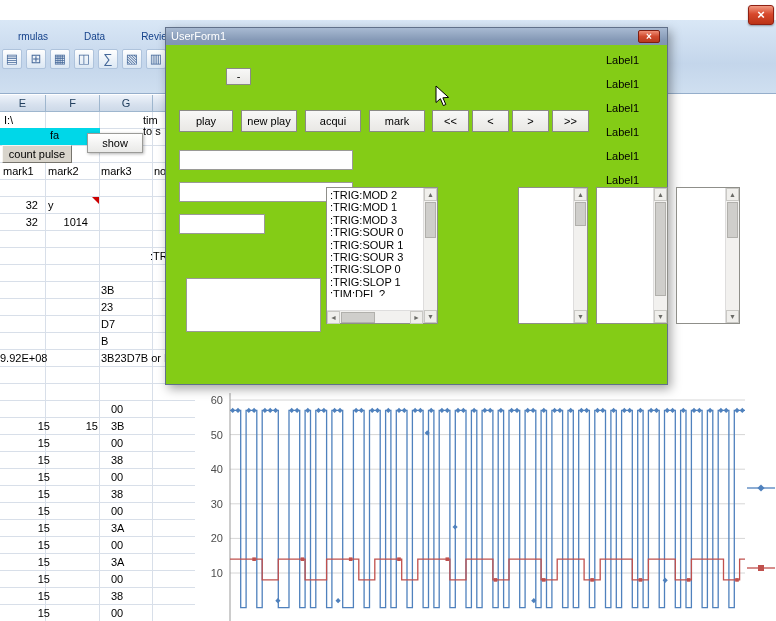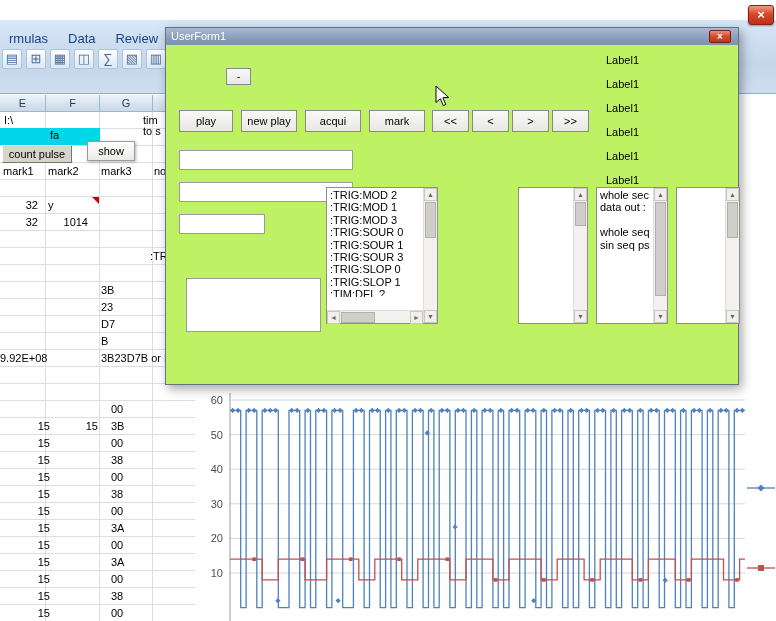--- a/index.html
+++ b/index.html
@@ -9,21 +9,21 @@
 
 
 .titlebar{position:absolute;left:0;top:0;width:776px;height:20px;
   background:linear-gradient(#e3effb,#bfd5ec);border-bottom:1px solid #a9c0d9;z-index:1}
 .title-text{position:absolute;left:185px;top:3px;font-size:12px;color:#8d99a7}
 .excel-close{position:absolute;right:2px;top:5px;width:26px;height:20px;z-index:30;
   background:linear-gradient(#f29a82,#d7482c 45%,#bb3316);border:1px solid #8e2013;border-radius:3px;
   color:#fff;font-size:13px;font-weight:bold;text-align:center;line-height:18px;box-shadow:0 1px 2px rgba(0,0,0,.35)}
 .ribbon{position:absolute;left:0;top:20px;width:776px;height:74px;z-index:1;
   background:linear-gradient(#d9e7f6,#c4d6eb 60%,#cfdff0);border-bottom:1px solid #95aecb}
-.tabs{position:absolute;left:5px;top:8px;display:flex;gap:12px;font-size:13px;color:#15428b}
+.tabs{position:absolute;left:14px;top:8px;display:flex;gap:28px;font-size:10px;color:#15428b}
 .tab{padding:3px 4px;cursor:default}
 .toolbar{position:absolute;left:2px;top:29px;display:flex;gap:4px}
 .tbicon{width:20px;height:20px;border:1px solid #aec3dc;border-radius:2px;
   background:linear-gradient(#fefefe,#dce8f4);color:#46699a;font-size:13px;text-align:center;line-height:18px}
 
 
 #colheaders{position:absolute;left:0;top:95px;height:17px;width:195px;display:flex;z-index:2}
 .colheader{height:17px;background:linear-gradient(#eef3fa,#d7e1ee 60%,#cdd9e8);
   border-right:1px solid #9eb6ce;border-bottom:1px solid #9eb6ce;
   font-size:11px;color:#23405f;text-align:center;line-height:16px}
@@ -31,35 +31,35 @@
   background:repeating-linear-gradient(to bottom,#fff 0 16px,#d8dfe9 16px 17px)}
 .vline{position:absolute;top:112px;width:1px;height:509px;background:#d8dfe9;z-index:2}
 .cell{position:absolute;font-size:11px;line-height:15px;color:#000;white-space:pre;z-index:3}
 .fa-cell{position:absolute;left:0;top:128px;width:100px;height:17px;z-index:3}
 .fa-cell span{position:absolute;left:50px;top:1px;font-size:11px}
 .red-tri{position:absolute;left:92px;top:197px;width:0;height:0;z-index:3;
   border-left:7px solid transparent;border-top:7px solid #cc0000}
 .btn-countpulse{position:absolute;left:2px;top:145px;width:70px;height:18px;z-index:3;
   background:#d8d4cb;border:1px solid;border-color:#f6f5f2 #77756e #77756e #f6f5f2;
   font-size:11px;text-align:center;line-height:16px}
-.btn-show{position:absolute;left:87px;top:141px;width:48px;height:20px;z-index:4;
+.btn-show{position:absolute;left:87px;top:133px;width:56px;height:20px;z-index:4;
   background:linear-gradient(#ffffff,#e9e9e7);border:1px solid #9b9b98;
   font-size:11px;text-align:center;line-height:18px;box-shadow:1px 1px 3px rgba(0,0,0,.3)}
 .brow{position:absolute;left:10px;width:195px;height:17px;font-size:11px;line-height:16px;z-index:3}
 .bcell{position:absolute;top:0}
 .be{left:0;width:40px;text-align:right}
 .bf{left:45px;width:43px;text-align:right}
 .bg{left:101px}
 
 
 #chart-svg{position:absolute;left:195px;top:385px;z-index:5;background:#fff}
 
 
-.userform{position:absolute;left:165px;top:27px;width:574px;height:358px;z-index:10;
-  background:#bef264;border:1px solid #61718a;box-shadow:3px 4px 10px rgba(0,0,0,.35)}
+.userform{position:absolute;left:165px;top:27px;width:503px;height:358px;z-index:10;
+  background:#84cc16;border:1px solid #61718a;box-shadow:3px 4px 10px rgba(0,0,0,.35)}
 .uf-titlebar{position:absolute;left:0;top:0;right:0;height:17px;
   background:linear-gradient(#a8bad2,#8599b6 70%,#8095b2)}
 .uf-title{position:absolute;left:5px;top:2px;font-size:11px;color:#fff}
 .uf-close{position:absolute;right:7px;top:2px;width:22px;height:13px;
   background:linear-gradient(#ef8d75,#d04a2e 50%,#b93a1e);border:1px solid #7d1d10;border-radius:2px;
   color:#fff;font-size:10px;font-weight:bold;text-align:center;line-height:11px}
 .uf-btn{position:absolute;height:22px;background:linear-gradient(#f8f8f7,#e9e8e5);
   border:1px solid #8a8a85;font-size:11px;text-align:center;line-height:20px;color:#000}
 .uf-text{position:absolute;height:20px;background:#fff;border:1px solid #9a9a96;
   font-size:11px;padding:2px 3px;font-family:inherit}
@@ -367,27 +367,20 @@
       </div>
     </div>
     <div class="lb" style="left:352px;width:70px">
       <div class="vsb">
         <div class="sb-btn up">▲</div>
         <div class="sb-thumb" style="top:14px;height:24px"></div>
         <div class="sb-btn dn">▼</div>
       </div>
     </div>
     <div class="lb" style="left:430px;width:72px">
-      <div class="lb-items">
-          <div class="lb-item">whole sec</div>
-          <div class="lb-item">data out :</div>
-          <div class="lb-item">&nbsp;</div>
-          <div class="lb-item">whole seq</div>
-          <div class="lb-item">sin seq ps</div>
-        </div>
       <div class="vsb">
         <div class="sb-btn up">▲</div>
         <div class="sb-thumb" style="top:14px;height:94px"></div>
         <div class="sb-btn dn">▼</div>
       </div>
     </div>
     <div class="lb" style="left:510px;width:64px">
       <div class="vsb">
         <div class="sb-btn up">▲</div>
         <div class="sb-thumb" style="top:14px;height:36px"></div>

